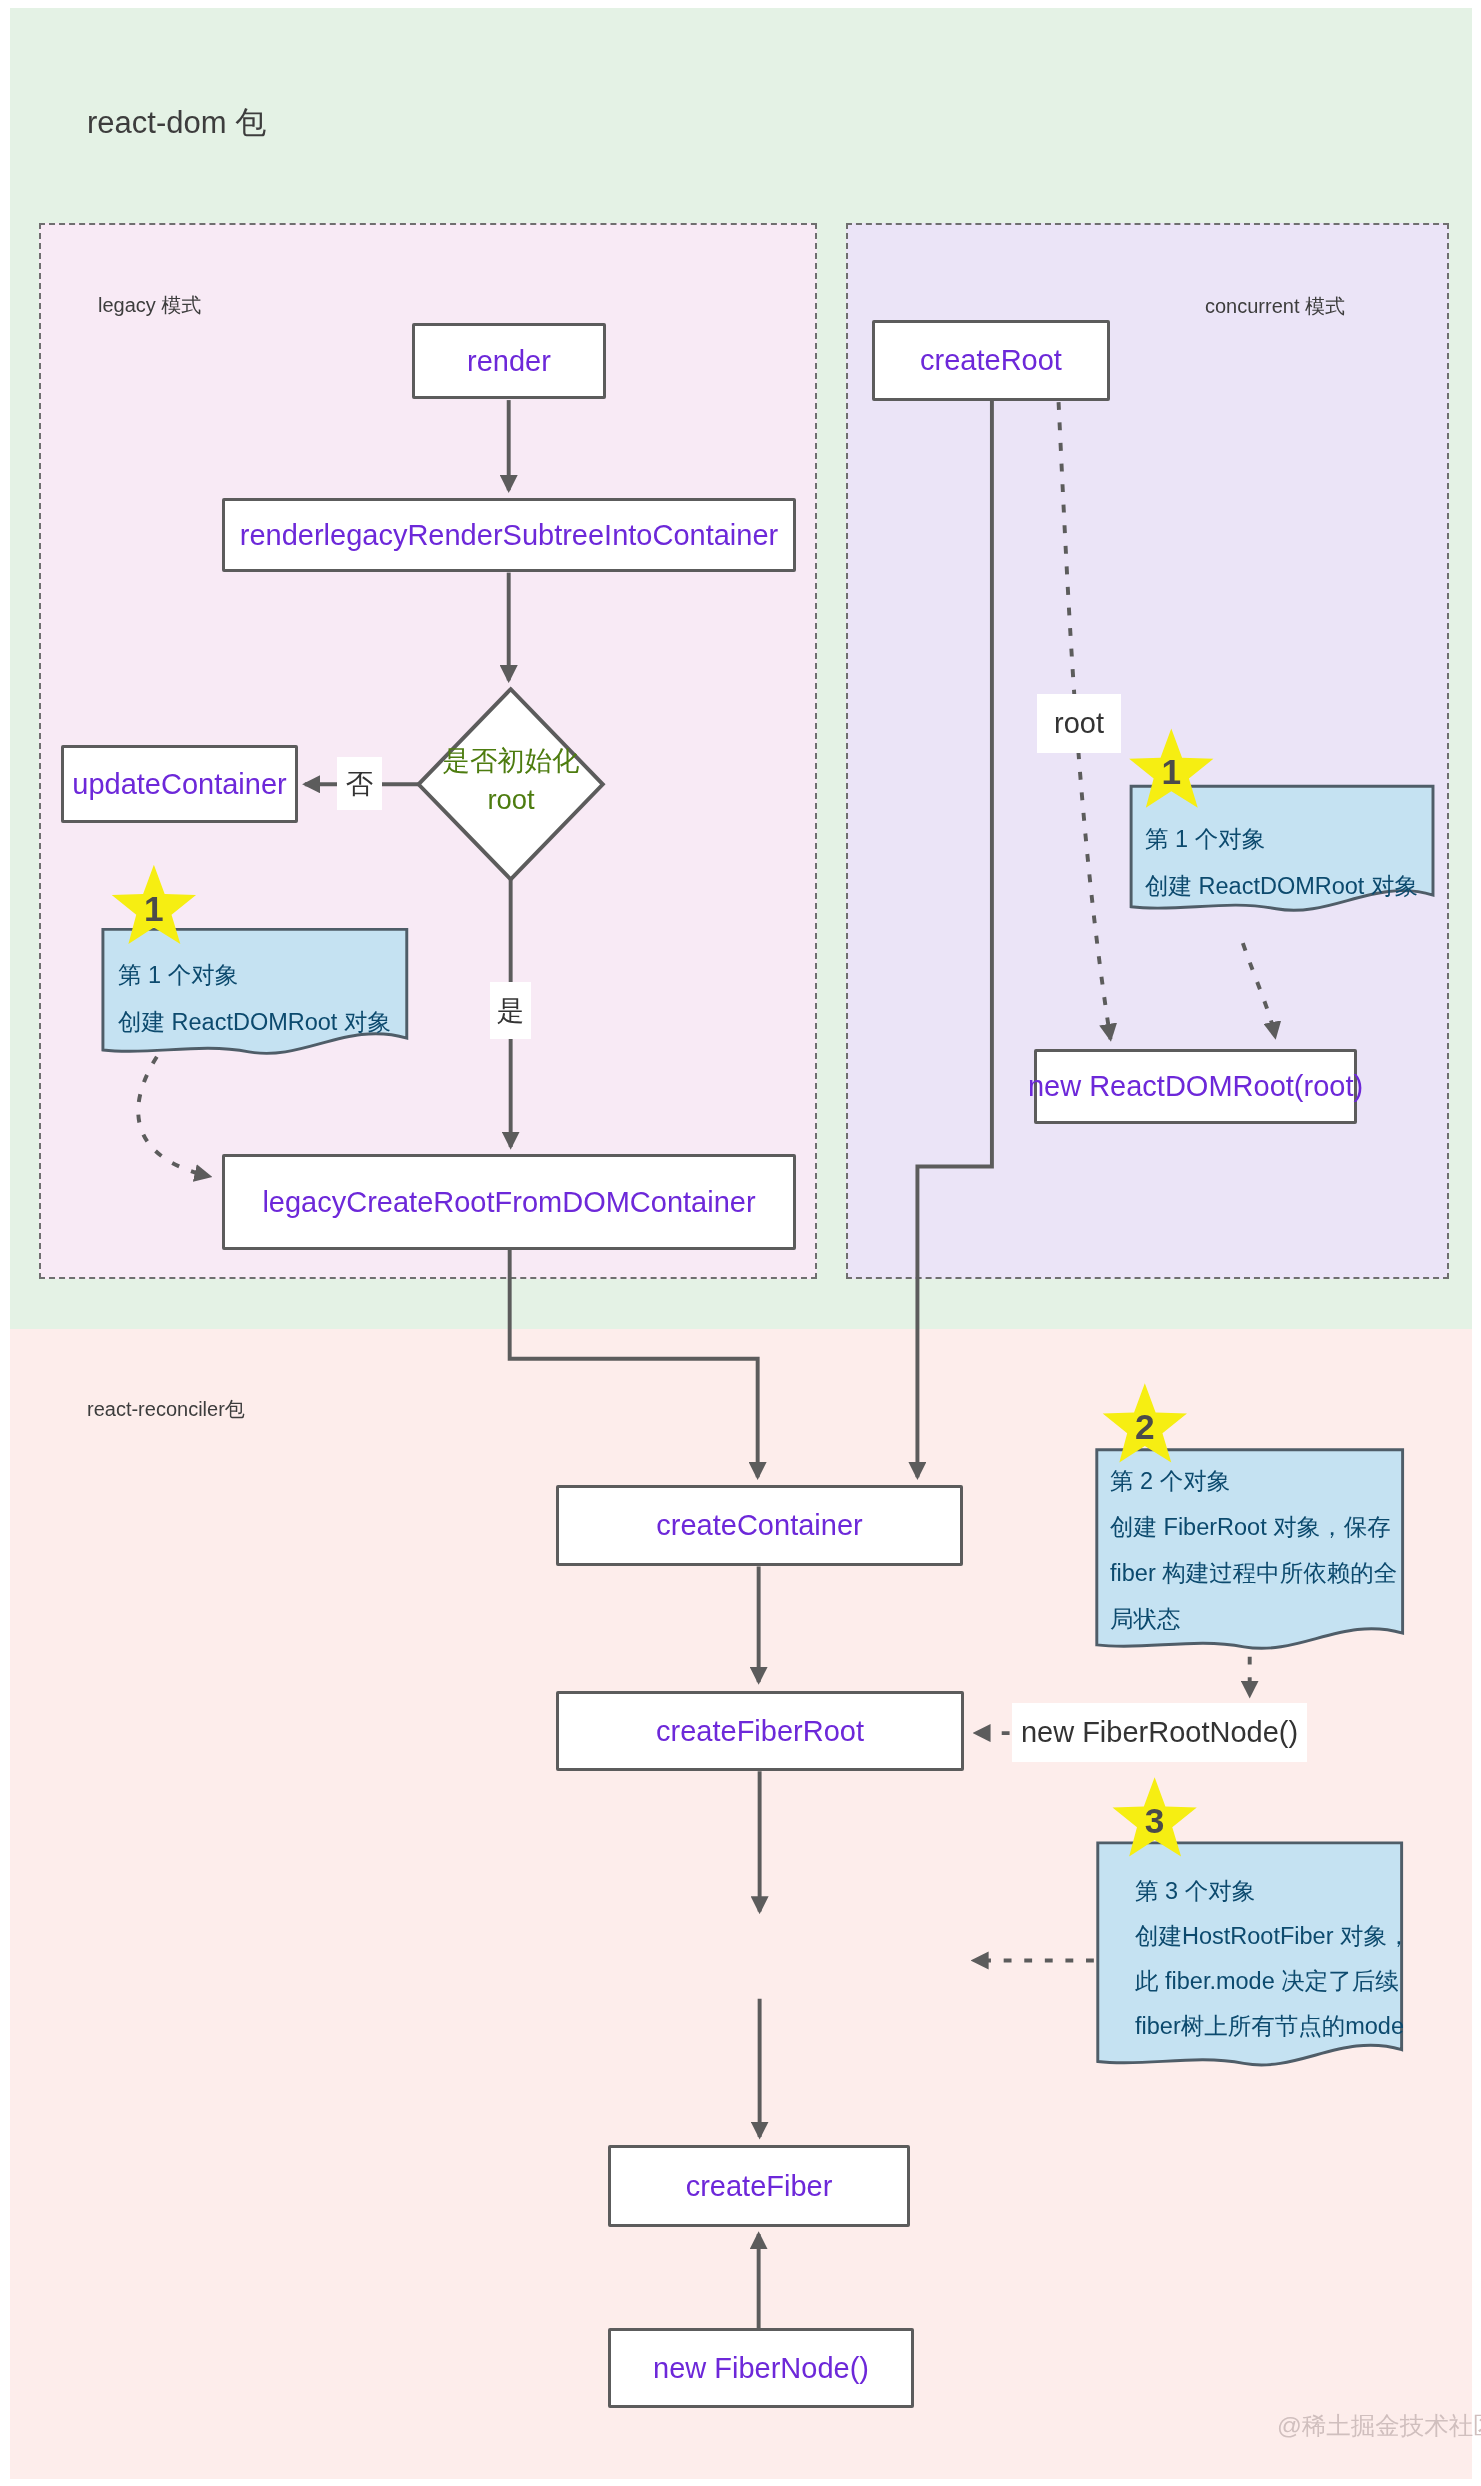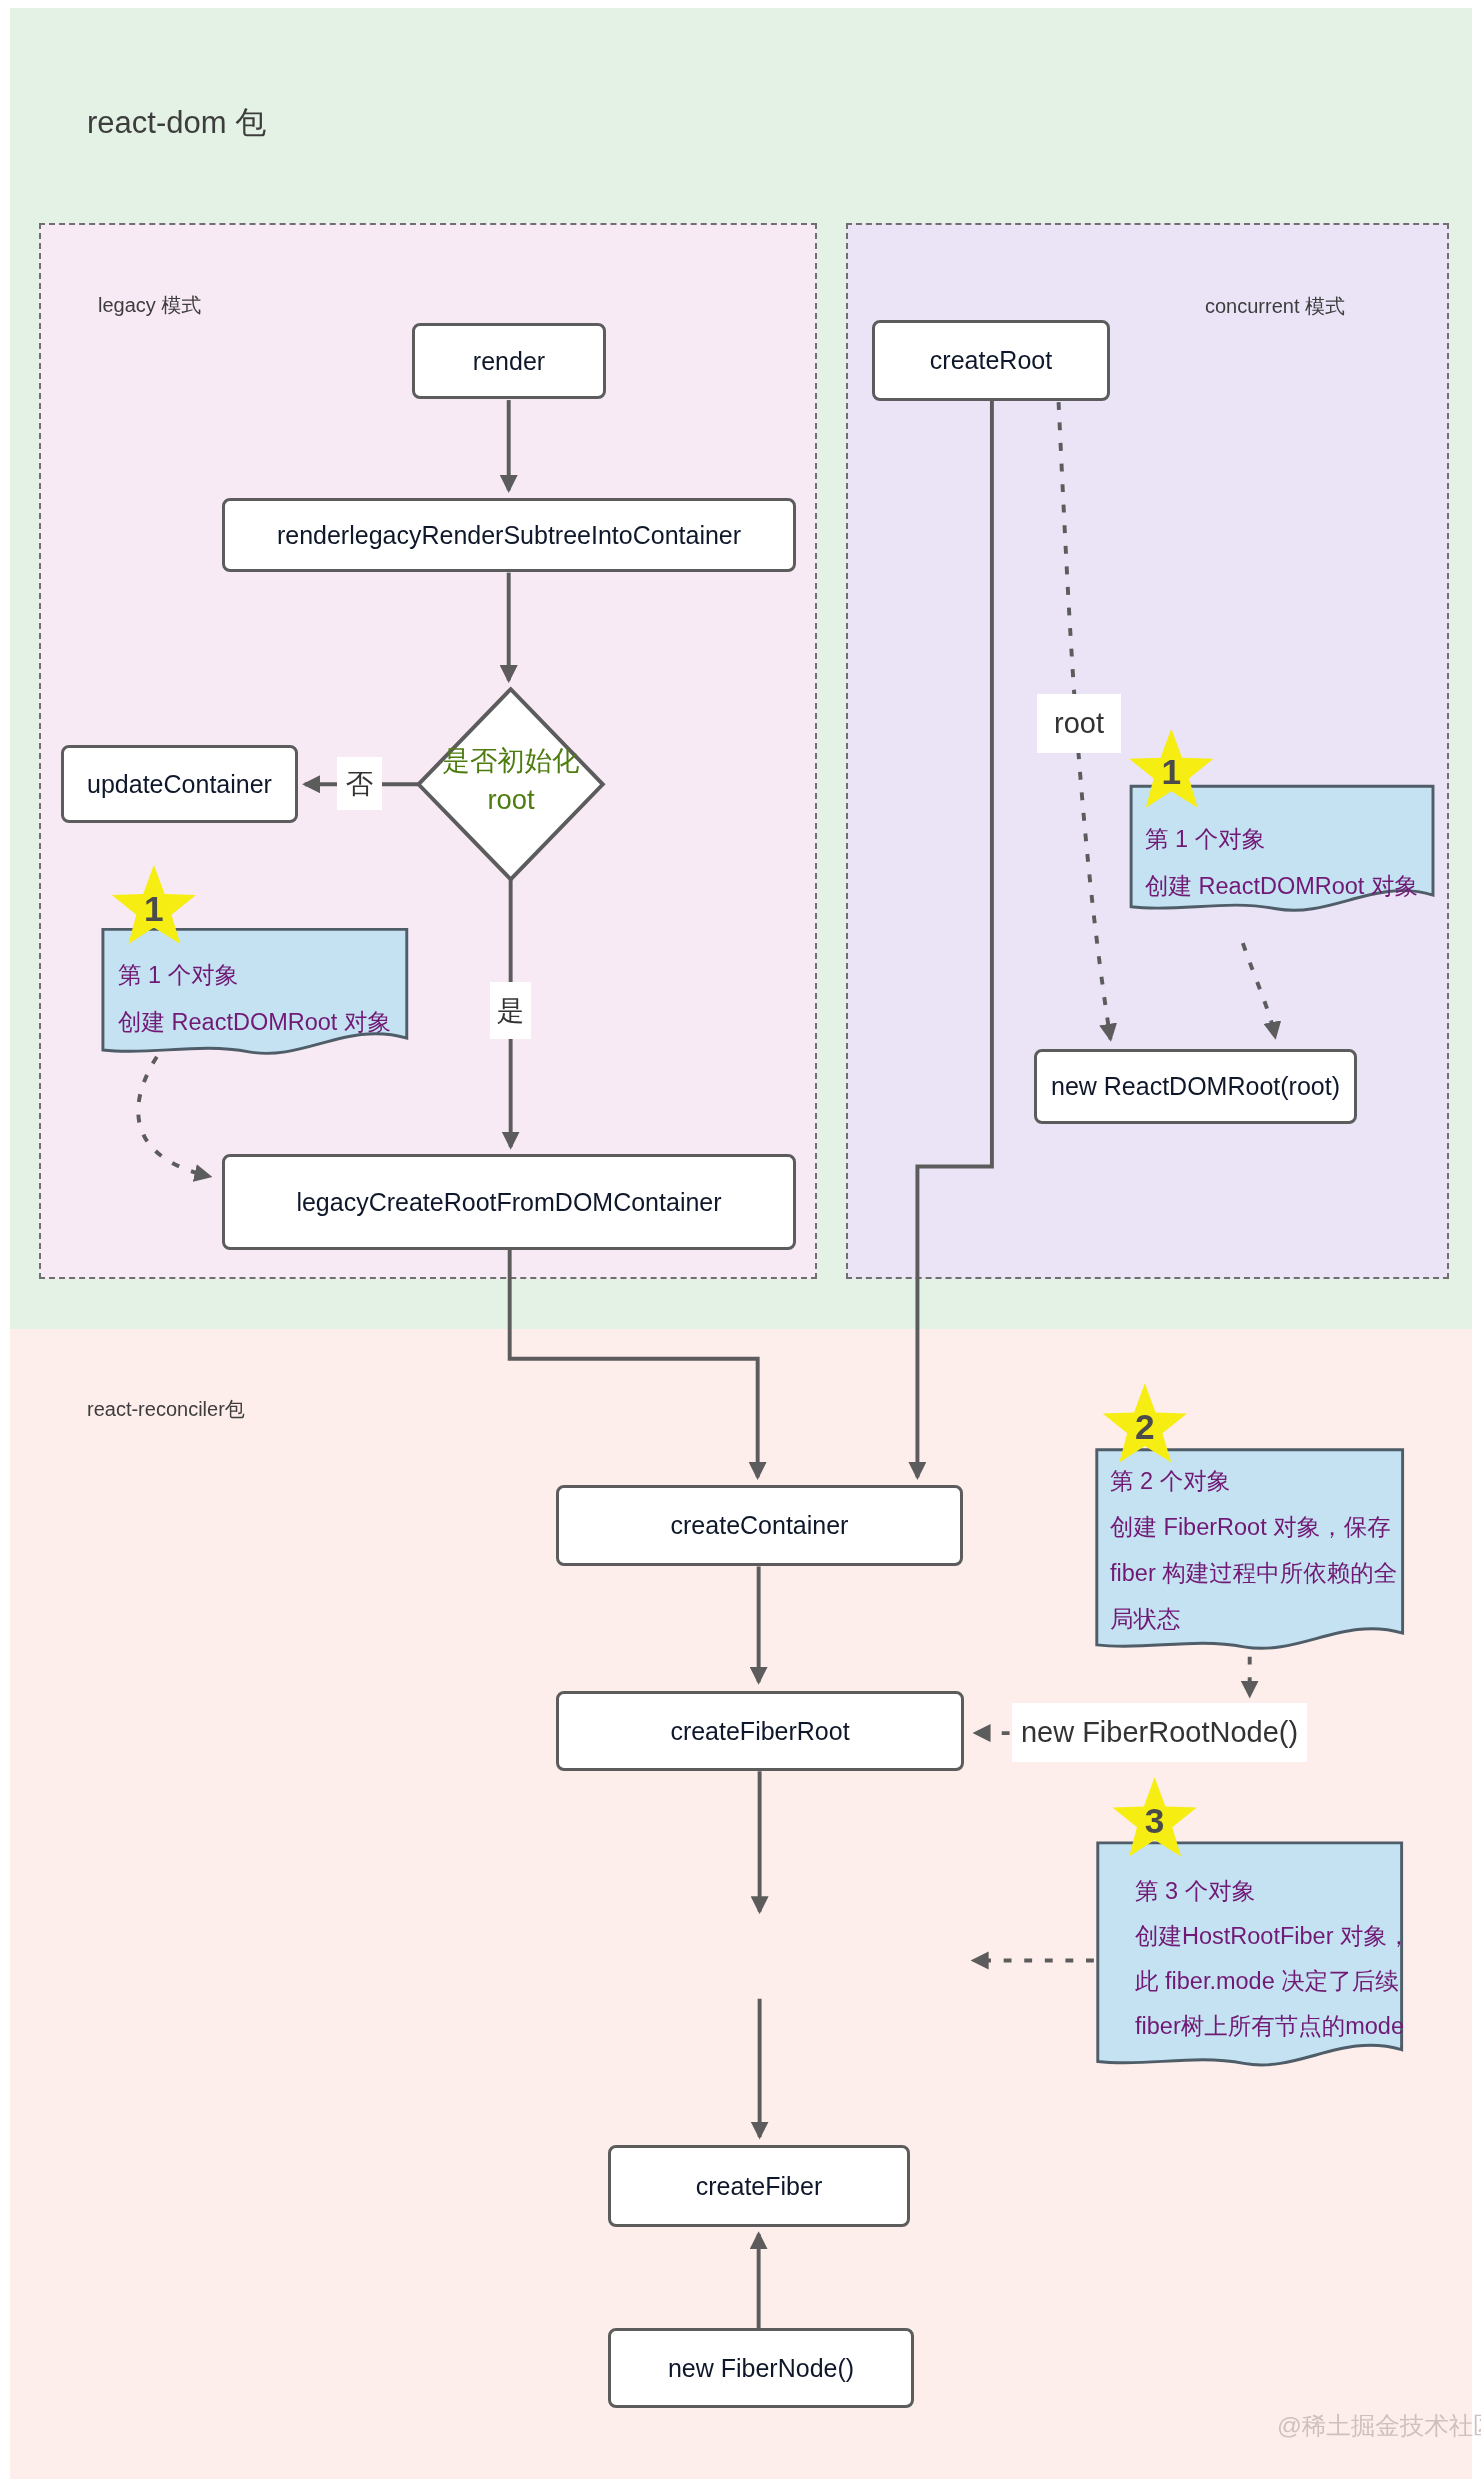--- a/index.html
+++ b/index.html
@@ -7,29 +7,29 @@
           font-family:"Liberation Sans",sans-serif;}
   .region{position:absolute;}
   .region-green{left:9.8px;top:7.8px;width:1462px;height:1321px;background:#e4f2e5;}
   .region-pink{left:9.8px;top:1329px;width:1462px;height:1150px;background:#fdedeb;}
   .zone{position:absolute;border:2px dashed #6f6f6f;box-sizing:border-box;z-index:1;}
   .zone-legacy{left:39px;top:223px;width:778px;height:1056px;background:#f8eaf5;}
   .zone-concurrent{left:846px;top:223px;width:603px;height:1056px;background:#ebe4f7;}
   .big-label{position:absolute;font-size:31px;color:#3d3d3d;z-index:3;}
   .zone-label{position:absolute;font-size:20px;color:#3d3d3d;z-index:3;}
   .overlay{position:absolute;left:0;top:0;z-index:2;}
-  .box{position:absolute;background:#fff;border:3.9px solid #5c5c5c;border-radius:8px;
+  .box{position:absolute;background:#fff;border:3.9px solid #5c5c5c;border-radius:2px;
        box-sizing:border-box;display:flex;align-items:center;justify-content:center;
-       font-size:25px;color:#0f172a;z-index:3;white-space:nowrap;}
+       font-size:29px;color:#6d28d9;z-index:3;white-space:nowrap;}
   .plain-label{position:absolute;background:#fff;display:flex;align-items:center;justify-content:center;
        font-size:29px;color:#333;z-index:3;white-space:nowrap;}
   .cn-label{position:absolute;background:#fff;display:flex;align-items:center;justify-content:center;
        font-size:27.4px;color:#333;z-index:3;}
   .diamond-text{position:absolute;z-index:3;font-size:27.4px;color:#4d7c0f;text-align:center;line-height:39px;}
-  .note-text{position:absolute;z-index:4;font-size:23.5px;color:#701a75;}
+  .note-text{position:absolute;z-index:4;font-size:23.5px;color:#0c4a6e;}
   .note-text div{white-space:nowrap;}
   .lh48 div{line-height:47px;}
   .lh47 div{line-height:46px;}
   .lh46 div{line-height:45px;}
   .watermark{position:absolute;font-size:24.5px;color:#d0bfbe;z-index:3;white-space:nowrap;}
   .sline{stroke:#5c5c5c;stroke-width:4;fill:none;}
   .dline{stroke:#5c5c5c;stroke-width:4;fill:none;stroke-dasharray:8 13;}
   .note-shape{fill:#c5e2f2;stroke:#4f5d68;stroke-width:3;}
   .star{fill:#f6ee12;}
   .badge{font-family:"Liberation Sans",sans-serif;font-size:36px;font-weight:bold;fill:#4b4b4b;text-anchor:middle;}

